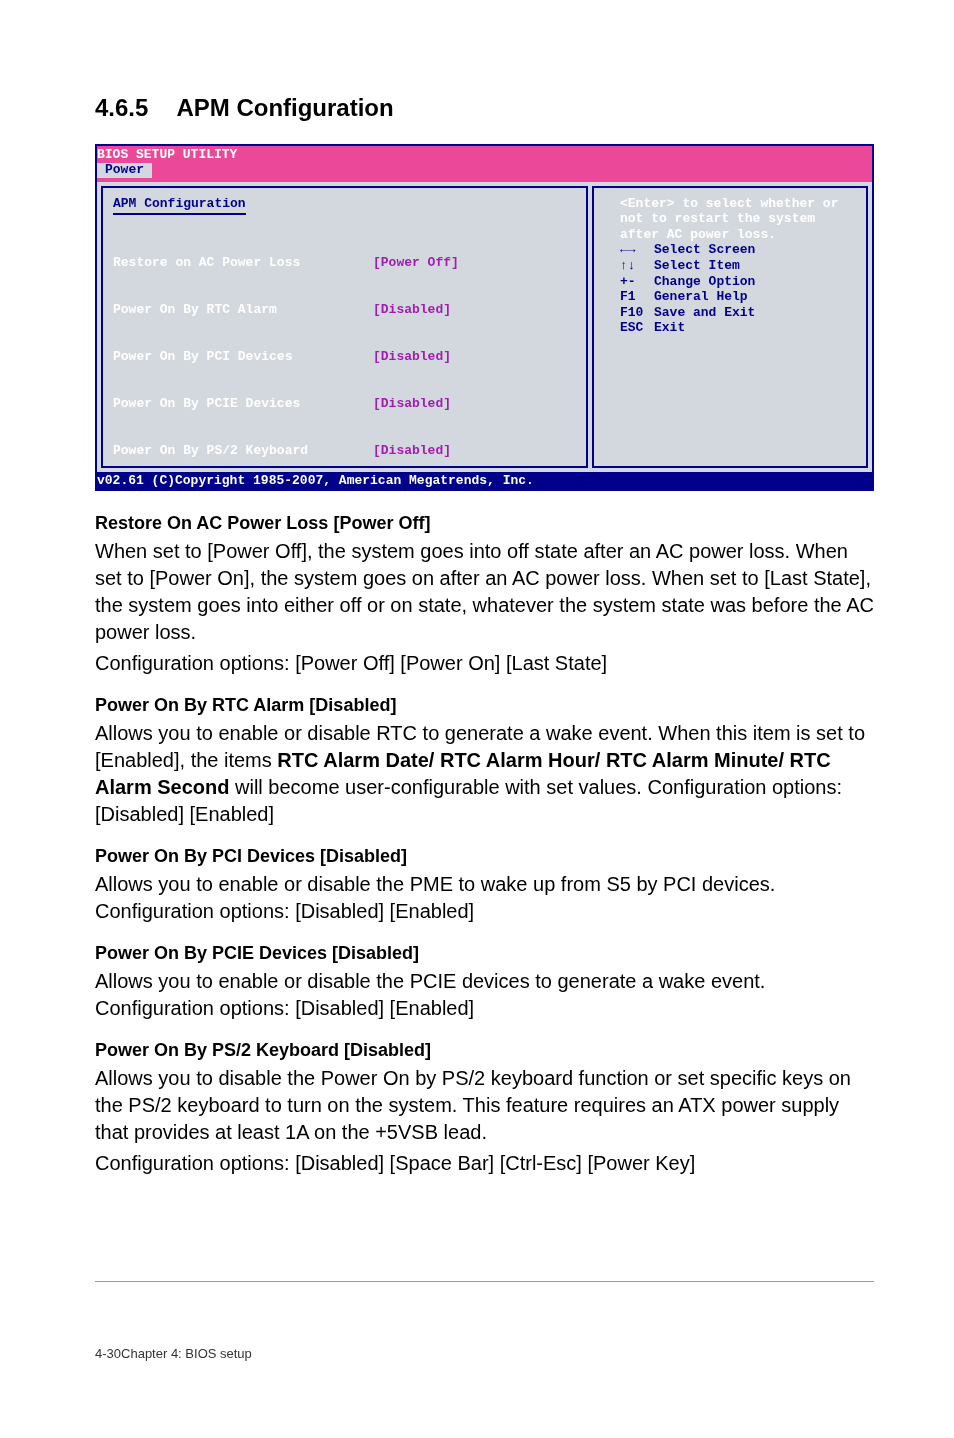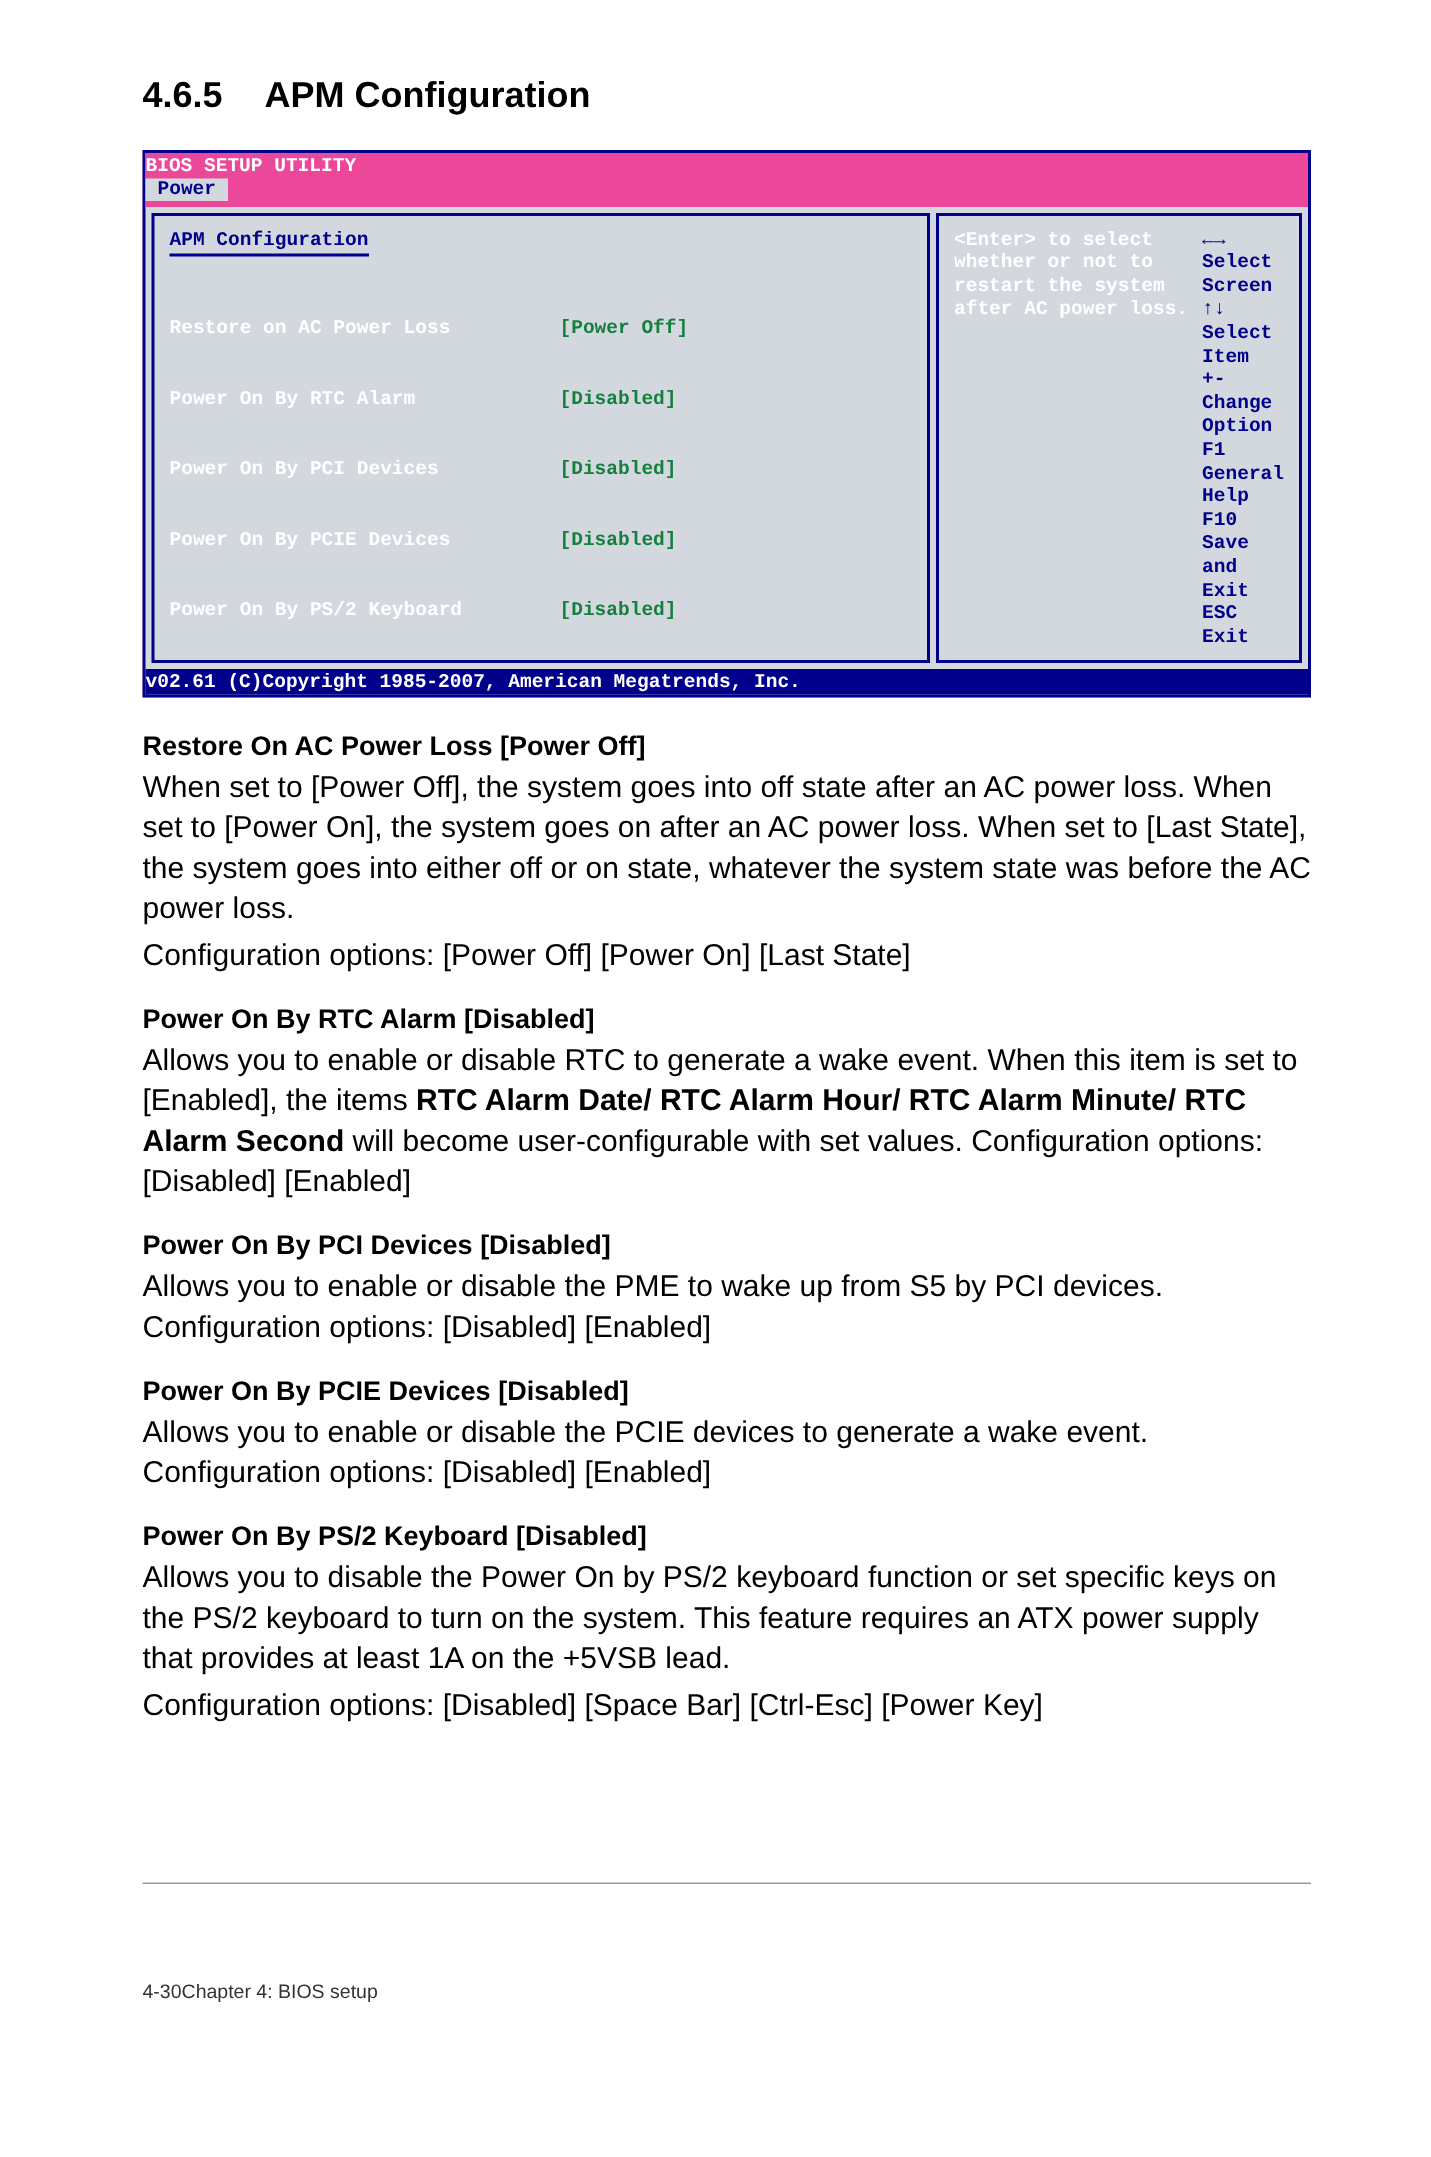--- a/index.html
+++ b/index.html
@@ -10,20 +10,21 @@
     color: #000;
     width: 954px;
   }
   .page {
     padding: 50px 80px 40px 95px;
   }
   .section-title {
     font-size: 24px;
     font-weight: bold;
     margin-bottom: 22px;
+    margin-top: 44px;
   }
   .section-num { display:inline-block; margin-right: 28px;}
   .bios-box {
     border: 2px solid #00008b;
     background: #d3d8df;
     font-family: "Courier New", monospace;
     font-size: 13px;
     font-weight: bold;
     color: #00008b;
     margin-bottom: 22px;
@@ -50,33 +51,34 @@
     flex: 1;
     border: 2px solid #00008b;
     margin: 4px 2px 4px 4px;
     padding: 8px 10px;
     position:relative;
   }
   .bios-right {
     width: 220px;
     border: 2px solid #00008b;
     margin: 4px 4px 4px 2px;
-    padding: 8px 10px;
+    padding: 8px 26px;
     display:flex;
+    flex-direction:column;
   }
   .apm-heading {
     color:#00008b;
     border-bottom: 2px solid #00008b;
     display:inline-block;
     padding-bottom:2px;
     margin-bottom:8px;
   }
   .bios-row { display:flex;margin-top:32px; }
   .bios-label { width: 260px; color:#fff; }
-  .bios-value { color:#15803d; }
+  .bios-value { color:#a21caf; }
   .bios-hint { color:#fff; line-height:1.2; }
   .bios-nav { line-height:1.2; color:#00008b;}
   .bios-nav .icon { display:inline-block; width:34px; }
   .bios-footer {
     background:#00008b;
     color:#fff;
     text-align:left;
     padding:1px 0;
     font-family: "Courier New", monospace;
     font-size:13px;

